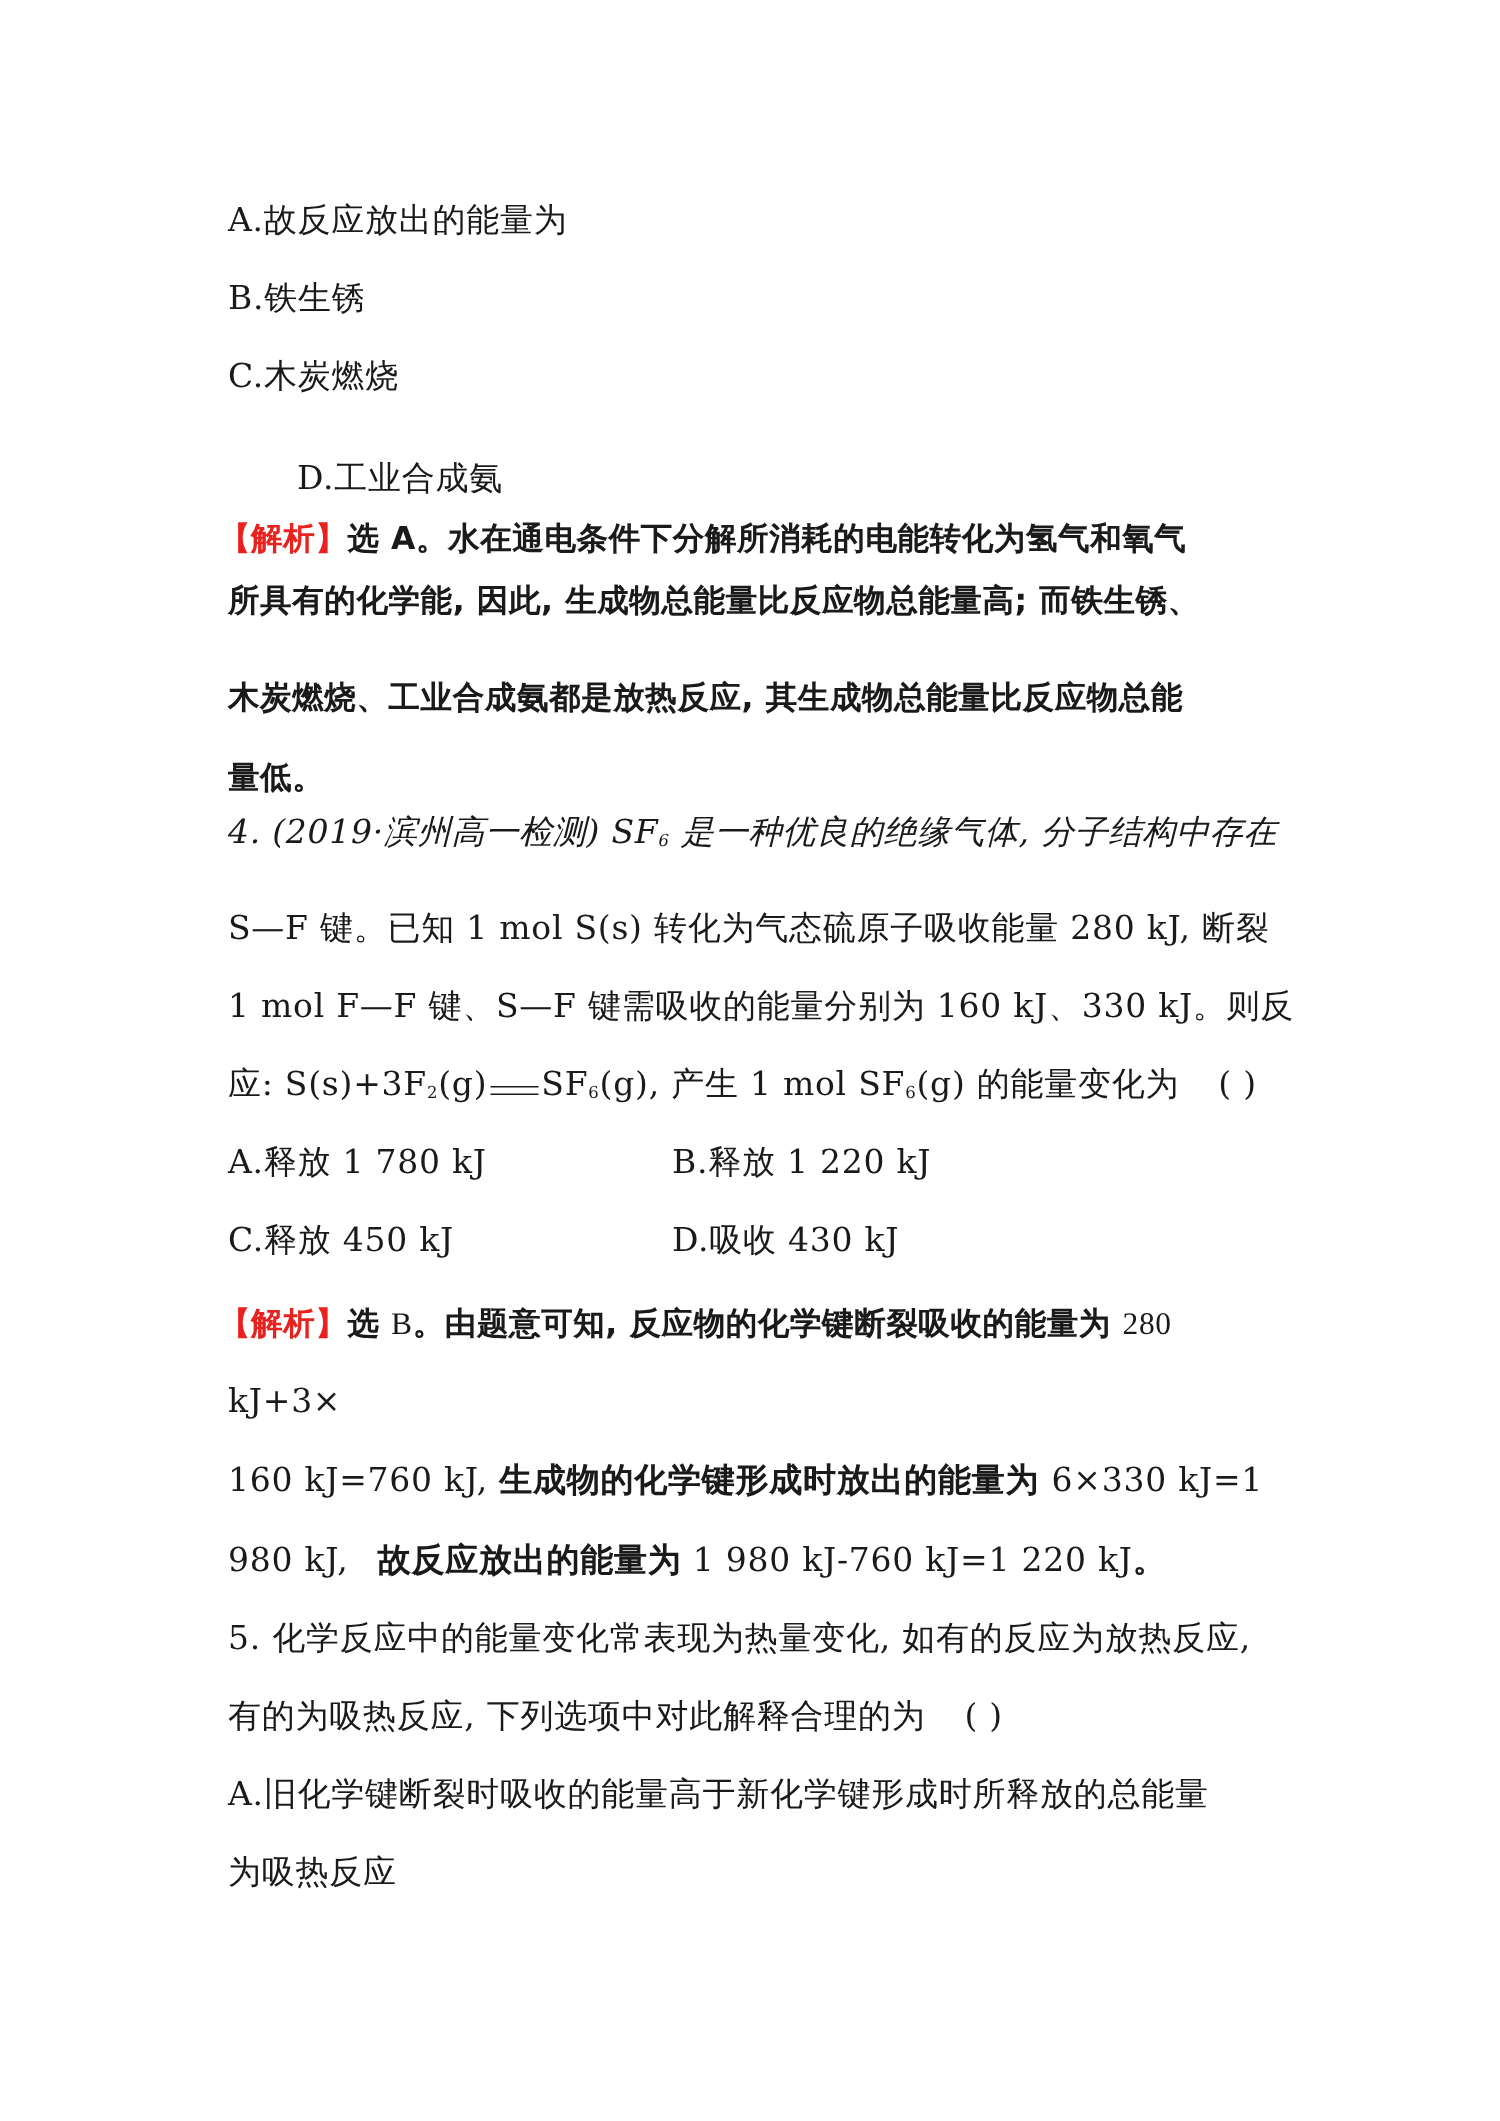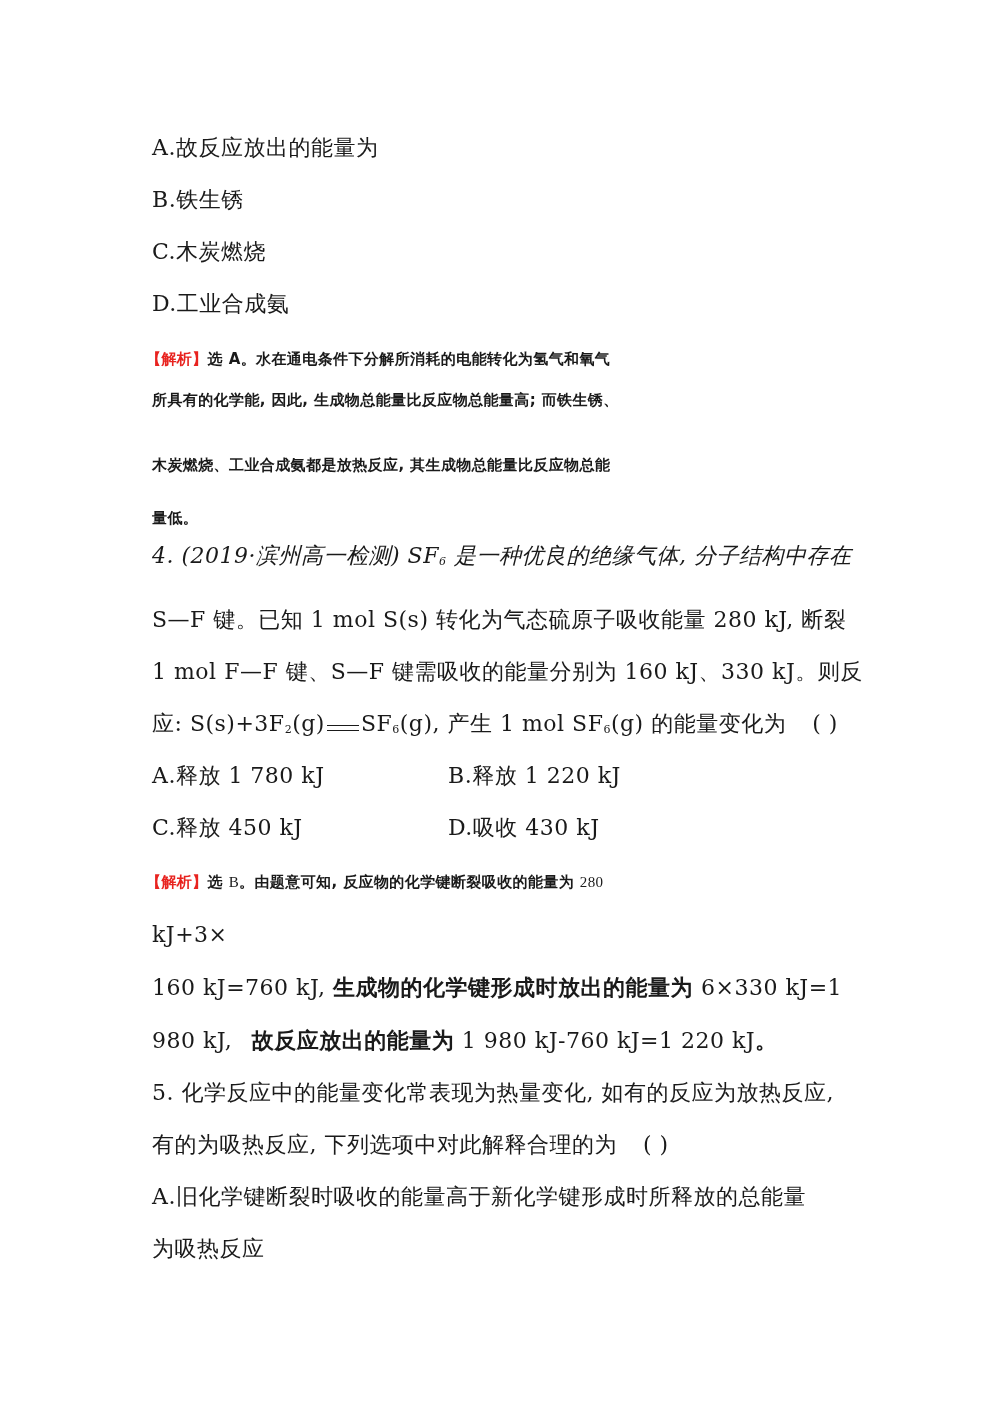--- a/index.html
+++ b/index.html
@@ -25,21 +25,21 @@
       left: 0;
       white-space: nowrap;
       font-size: 22px;
       line-height: 30px;
       font-family: "DejaVu Serif", "Liberation Serif", serif;
       letter-spacing: 0.5px;
     }
     .line.sans {
       font-family: "DejaVu Sans", "Liberation Sans", sans-serif;
       font-weight: bold;
-      font-size: 15px;
+      font-size: 21px;
       letter-spacing: 0.4px;
     }
     .serif { font-family: "Liberation Serif", "DejaVu Serif", serif; font-weight: normal; }
     .tag {
       color: #e8231f;
       font-family: "DejaVu Sans", "Liberation Sans", sans-serif;
       font-weight: bold;
     }
     sub {
       font-size: 11px;
@@ -72,21 +72,21 @@
 
   <div class="line" style="top:133px;">
     <span>A.</span><span>故反应放出的能量为</span>
   </div>
   <div class="line" style="top:185px;">
     <span>B.</span><span>铁生锈</span>
   </div>
   <div class="line" style="top:237px;">
     <span>C.</span><span>木炭燃烧</span>
   </div>
-  <div class="line" style="top:289px;">
+  <div class="line" style="top:305px;margin-left:46px;">
     <span>D.</span><span>工业合成氨</span>
   </div>
 
   <div class="line sans" style="top:344px; left:-6px;">
     <span class="tag">【解析】</span><span>选 A。水在通电条件下分解所消耗的电能转化为氢气和氧气</span>
   </div>
   <div class="line sans" style="top:385px;">所具有的化学能, 因此, 生成物总能量比反应物总能量高; 而铁生锈、</div>
   <div class="line sans" style="top:450px;">木炭燃烧、工业合成氨都是放热反应, 其生成物总能量比反应物总能</div>
   <div class="line sans" style="top:503px;">量低。</div>
 

